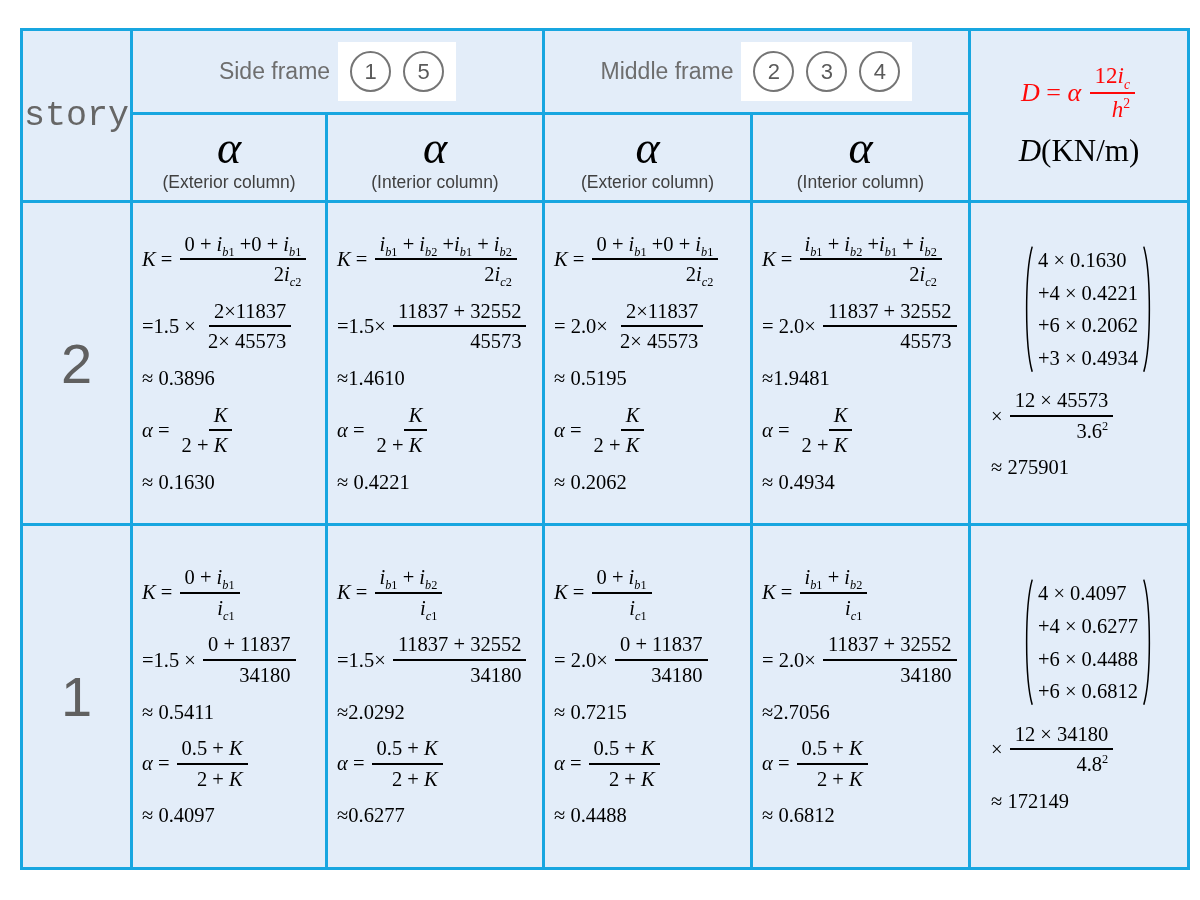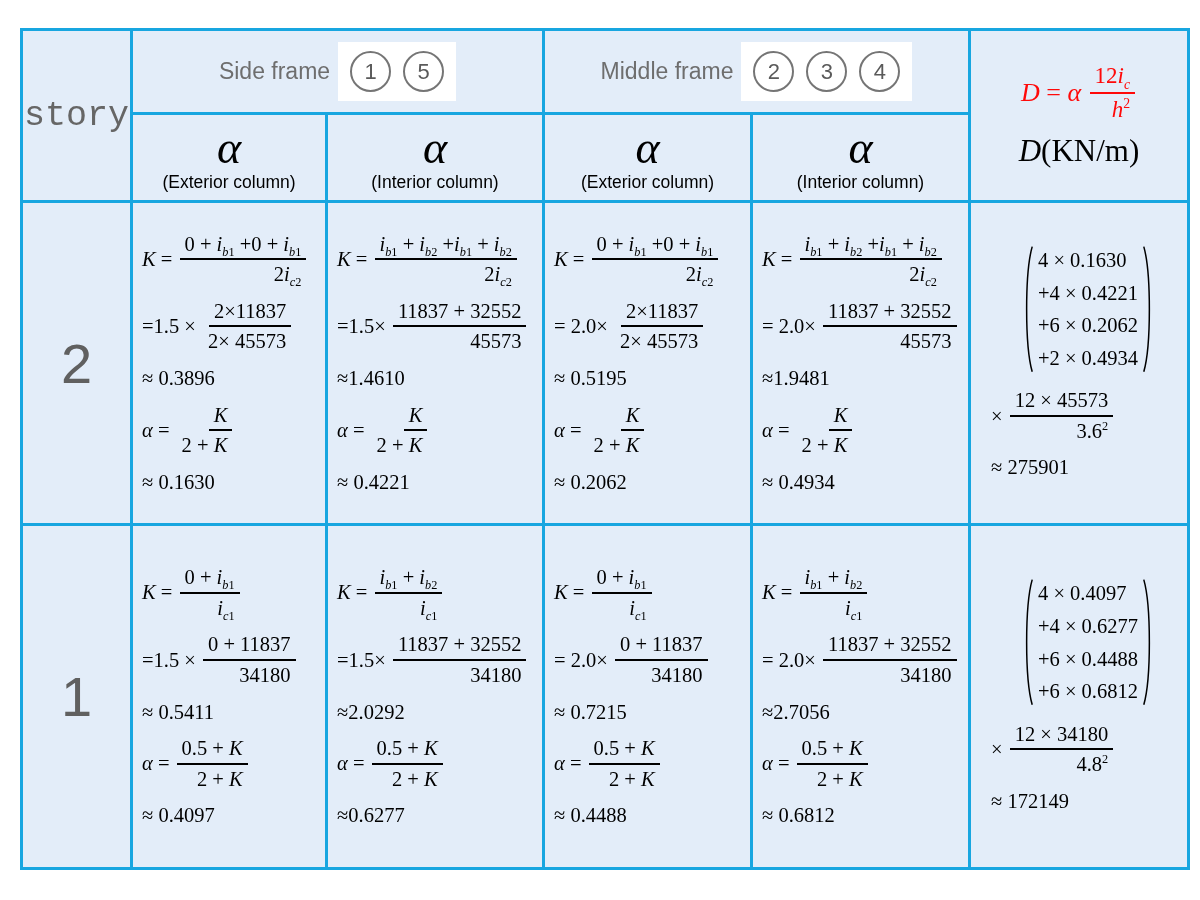--- a/index.html
+++ b/index.html
@@ -33,21 +33,21 @@
   .frame-mid{grid-column:4/6;}
   .patch{background:#ffffff;display:inline-flex;gap:12px;padding:9px 12px;margin-left:8px;align-items:center;}
   .circ{
     width:37px;height:37px;border:2px solid #757575;border-radius:50%;
     display:flex;align-items:center;justify-content:center;
     font-size:22px;color:#5a5a5a;background:transparent;
   }
   .alpha-head{grid-row:2;flex-direction:column;padding-top:2px;}
   .ac2{grid-column:2}.ac3{grid-column:3}.ac4{grid-column:4}.ac5{grid-column:5}
   .asym{font-family:"Liberation Serif",serif;font-style:italic;font-size:46px;line-height:1;color:#000;}
-  .anote{font-size:17.5px;color:#000000;margin-top:1px;}
+  .anote{font-size:17.5px;color:#404040;margin-top:1px;}
   .d-head{grid-column:6;grid-row:1/3;flex-direction:column;gap:4px;}
 
   
   .story-num{grid-column:1;font-size:56px;color:#606060;}
   .sr2{grid-row:3}.sr1{grid-row:4}
 
   
   .fcell{
     flex-direction:column;align-items:flex-start;justify-content:center;
     padding:4px 2px 4px 9px;
@@ -252,21 +252,21 @@
   <div class="cell fcell dcell no-r" style="grid-row:3;grid-column:6">
       <div class="fline pline">
         <span class="pblock">
           <svg class="par" viewBox="0 0 14 100" preserveAspectRatio="none">
             <path d="M11 2 C3 22 3 78 11 98" fill="none" stroke="#000" stroke-width="1.5" vector-effect="non-scaling-stroke"></path>
           </svg>
           <span class="pcol">
             <span class="pitem">4 × 0.1630</span>
             <span class="pitem">+4 × 0.4221</span>
             <span class="pitem">+6 × 0.2062</span>
-            <span class="pitem">+2 × 0.4934</span>
+            <span class="pitem">+3 × 0.4934</span>
           </span>
           <svg class="par" viewBox="0 0 14 100" preserveAspectRatio="none">
             <path d="M3 2 C11 22 11 78 3 98" fill="none" stroke="#000" stroke-width="1.5" vector-effect="non-scaling-stroke"></path>
           </svg>
         </span>
       </div>
       <div class="fline">
         <span class="t">× </span>
         <span class="frac">
           <span class="num">12 × 45573</span>

